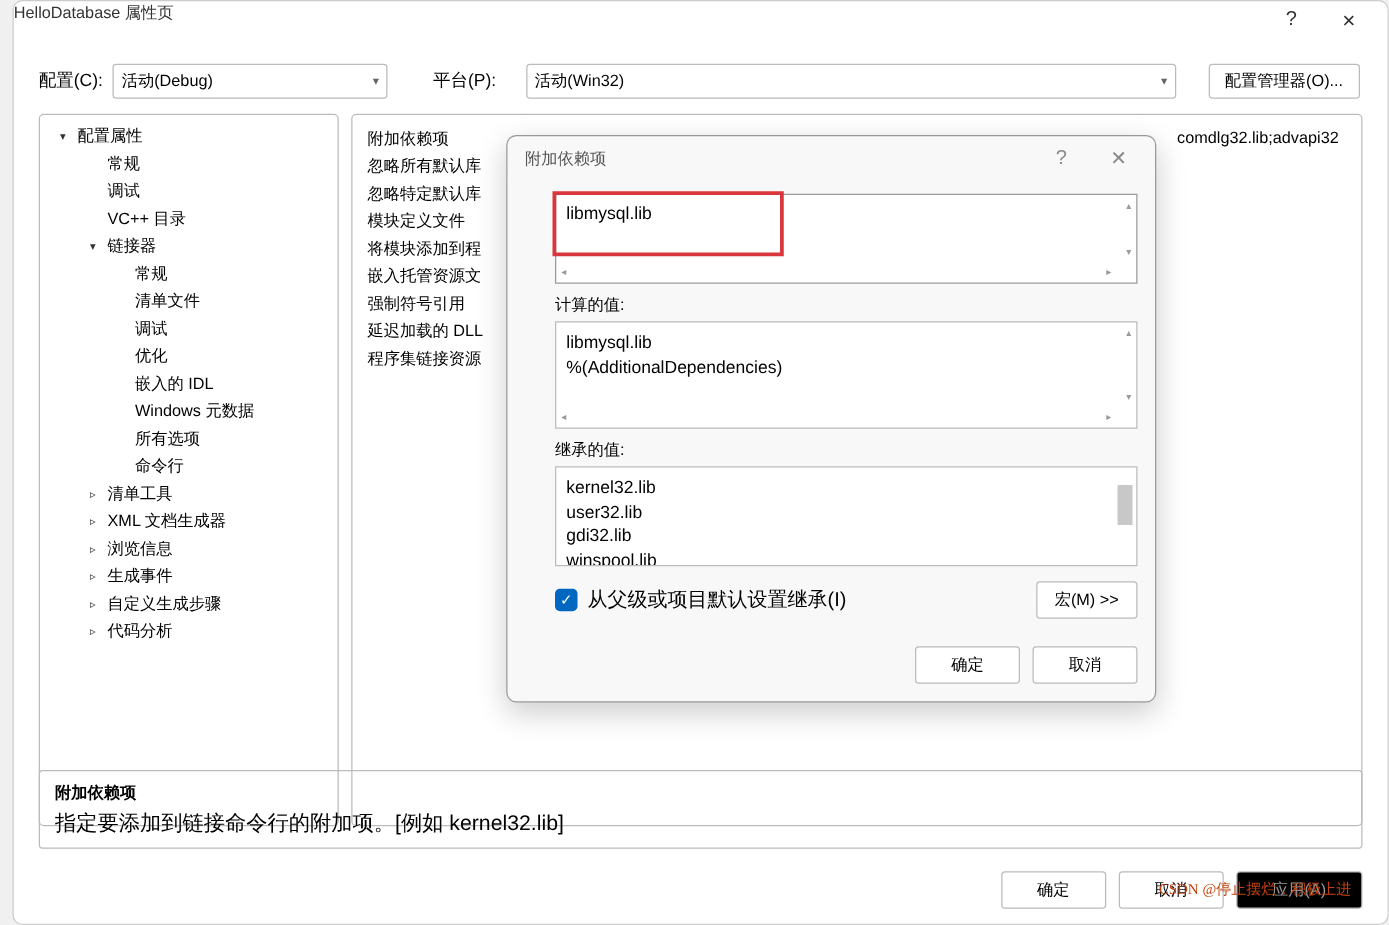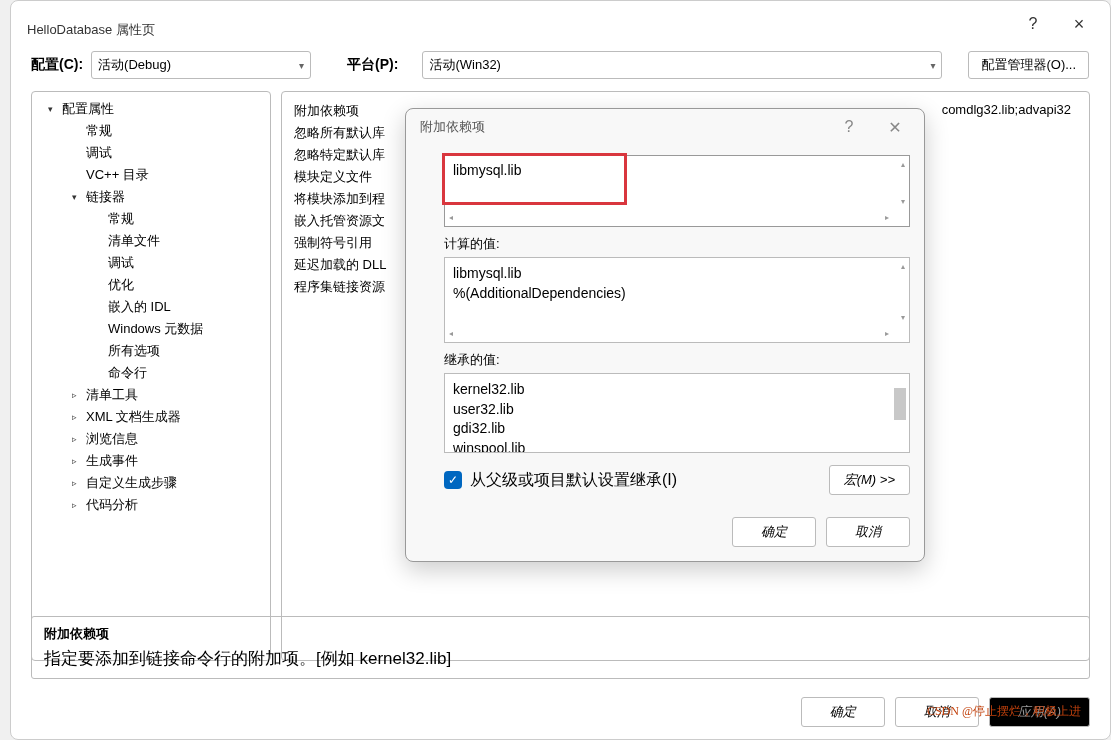--- a/index.html
+++ b/index.html
@@ -1,24 +1,24 @@
 <!DOCTYPE html>
 <html><head>
   <meta charset="utf-8">
   <style>
     * { box-sizing: border-box; margin: 0; padding: 0; font-family: "Microsoft YaHei", "Segoe UI", sans-serif; }
     body { background: #f0f0f0; width: 1111px; height: 740px; overflow: hidden; position: relative; }
     
     .window { position: absolute; top: 0; left: 10px; right: 0; height: 740px; background: #fff; border: 1px solid #ccc; border-radius: 8px; }
-    .titlebar { display: flex; align-items: flex-end; height: 38px; padding: 0 8px 0 16px; }
+    .titlebar { display: flex; align-items: flex-start; height: 38px; padding: 0 8px 0 0; }
     .titlebar-title { font-size: 13px; color: #333; flex: 1; }
     .titlebar-btn { width: 46px; height: 30px; display: flex; align-items: center; justify-content: center; color: #333; }
     
     .config-row { display: flex; align-items: center; padding: 12px 20px; gap: 8px; }
-    .config-label { font-size: 14px; font-weight: bold; }
+    .config-label { font-size: 14px; }
     .config-select { flex: 1; height: 28px; border: 1px solid #bbb; border-radius: 3px; padding: 0 6px; font-size: 13px; display: flex; align-items: center; justify-content: space-between; background: #fff; max-width: 220px; }
     .config-select.wide { max-width: 520px; margin-left: 16px; }
     .chevron { font-size: 10px; color: #666; }
     .config-btn { height: 28px; padding: 0 12px; border: 1px solid #bbb; border-radius: 3px; background: #fff; font-size: 13px; }
     
     .main-area { display: flex; gap: 10px; padding: 0 20px; height: 570px; }
     .tree { width: 240px; border: 1px solid #bbb; border-radius: 4px; padding: 6px 0; overflow-y: auto; font-size: 13px; }
     .tree-item { padding: 2px 0 2px 20px; height: 22px; display: flex; align-items: center; gap: 4px; cursor: default; }
     .tree-item.l1 { padding-left: 16px; }
     .tree-item.l2 { padding-left: 40px; }
@@ -29,21 +29,21 @@
     .content { flex: 1; border: 1px solid #bbb; border-radius: 4px; padding: 8px 12px; font-size: 13px; position: relative; }
     .prop-row { display: flex; padding: 2px 0; }
     .prop-label { width: 300px; }
     .prop-value { flex: 1; }
     
     .desc-box { position: absolute; bottom: 10px; left: 20px; right: 20px; border: 1px solid #bbb; border-radius: 3px; padding: 8px 12px; }
     .desc-title { font-weight: bold; font-size: 13px; margin-bottom: 4px; }
     .desc-text { font-size: 17px; }
     
     .bottom-buttons { position: absolute; bottom: 12px; right: 20px; display: flex; gap: 10px; }
-    .btn { height: 30px; padding: 0 28px; border: 1px solid #bbb; border-radius: 3px; background: #fff; font-size: 13px; font-style: italic; }
+    .btn { height: 30px; padding: 0 28px; border: 1px solid #bbb; border-radius: 3px; background: #fff; font-size: 13px; }
     .btn.disabled { color: #999; background: #000000; }
     
     .dialog { position: absolute; top: 108px; left: 405px; width: 520px; background: #f8f8f8; border: 1px solid #999; border-radius: 8px; box-shadow: 0 8px 24px rgba(0,0,0,0.2); }
     .dialog-titlebar { display: flex; align-items: center; height: 36px; padding: 0 6px 0 14px; }
     .dialog-title { font-size: 13px; color: #555; flex: 1; }
     .dialog-body { padding: 10px 14px; margin-left: 24px; }
     
     .section-label { font-size: 13px; margin: 8px 0 4px; }
     .readonly-box { background: #fff; border: 1px solid #bbb; padding: 6px 8px; position: relative; min-height: 54px; }
     .readonly-line { font-size: 14px; line-height: 1.4; }

